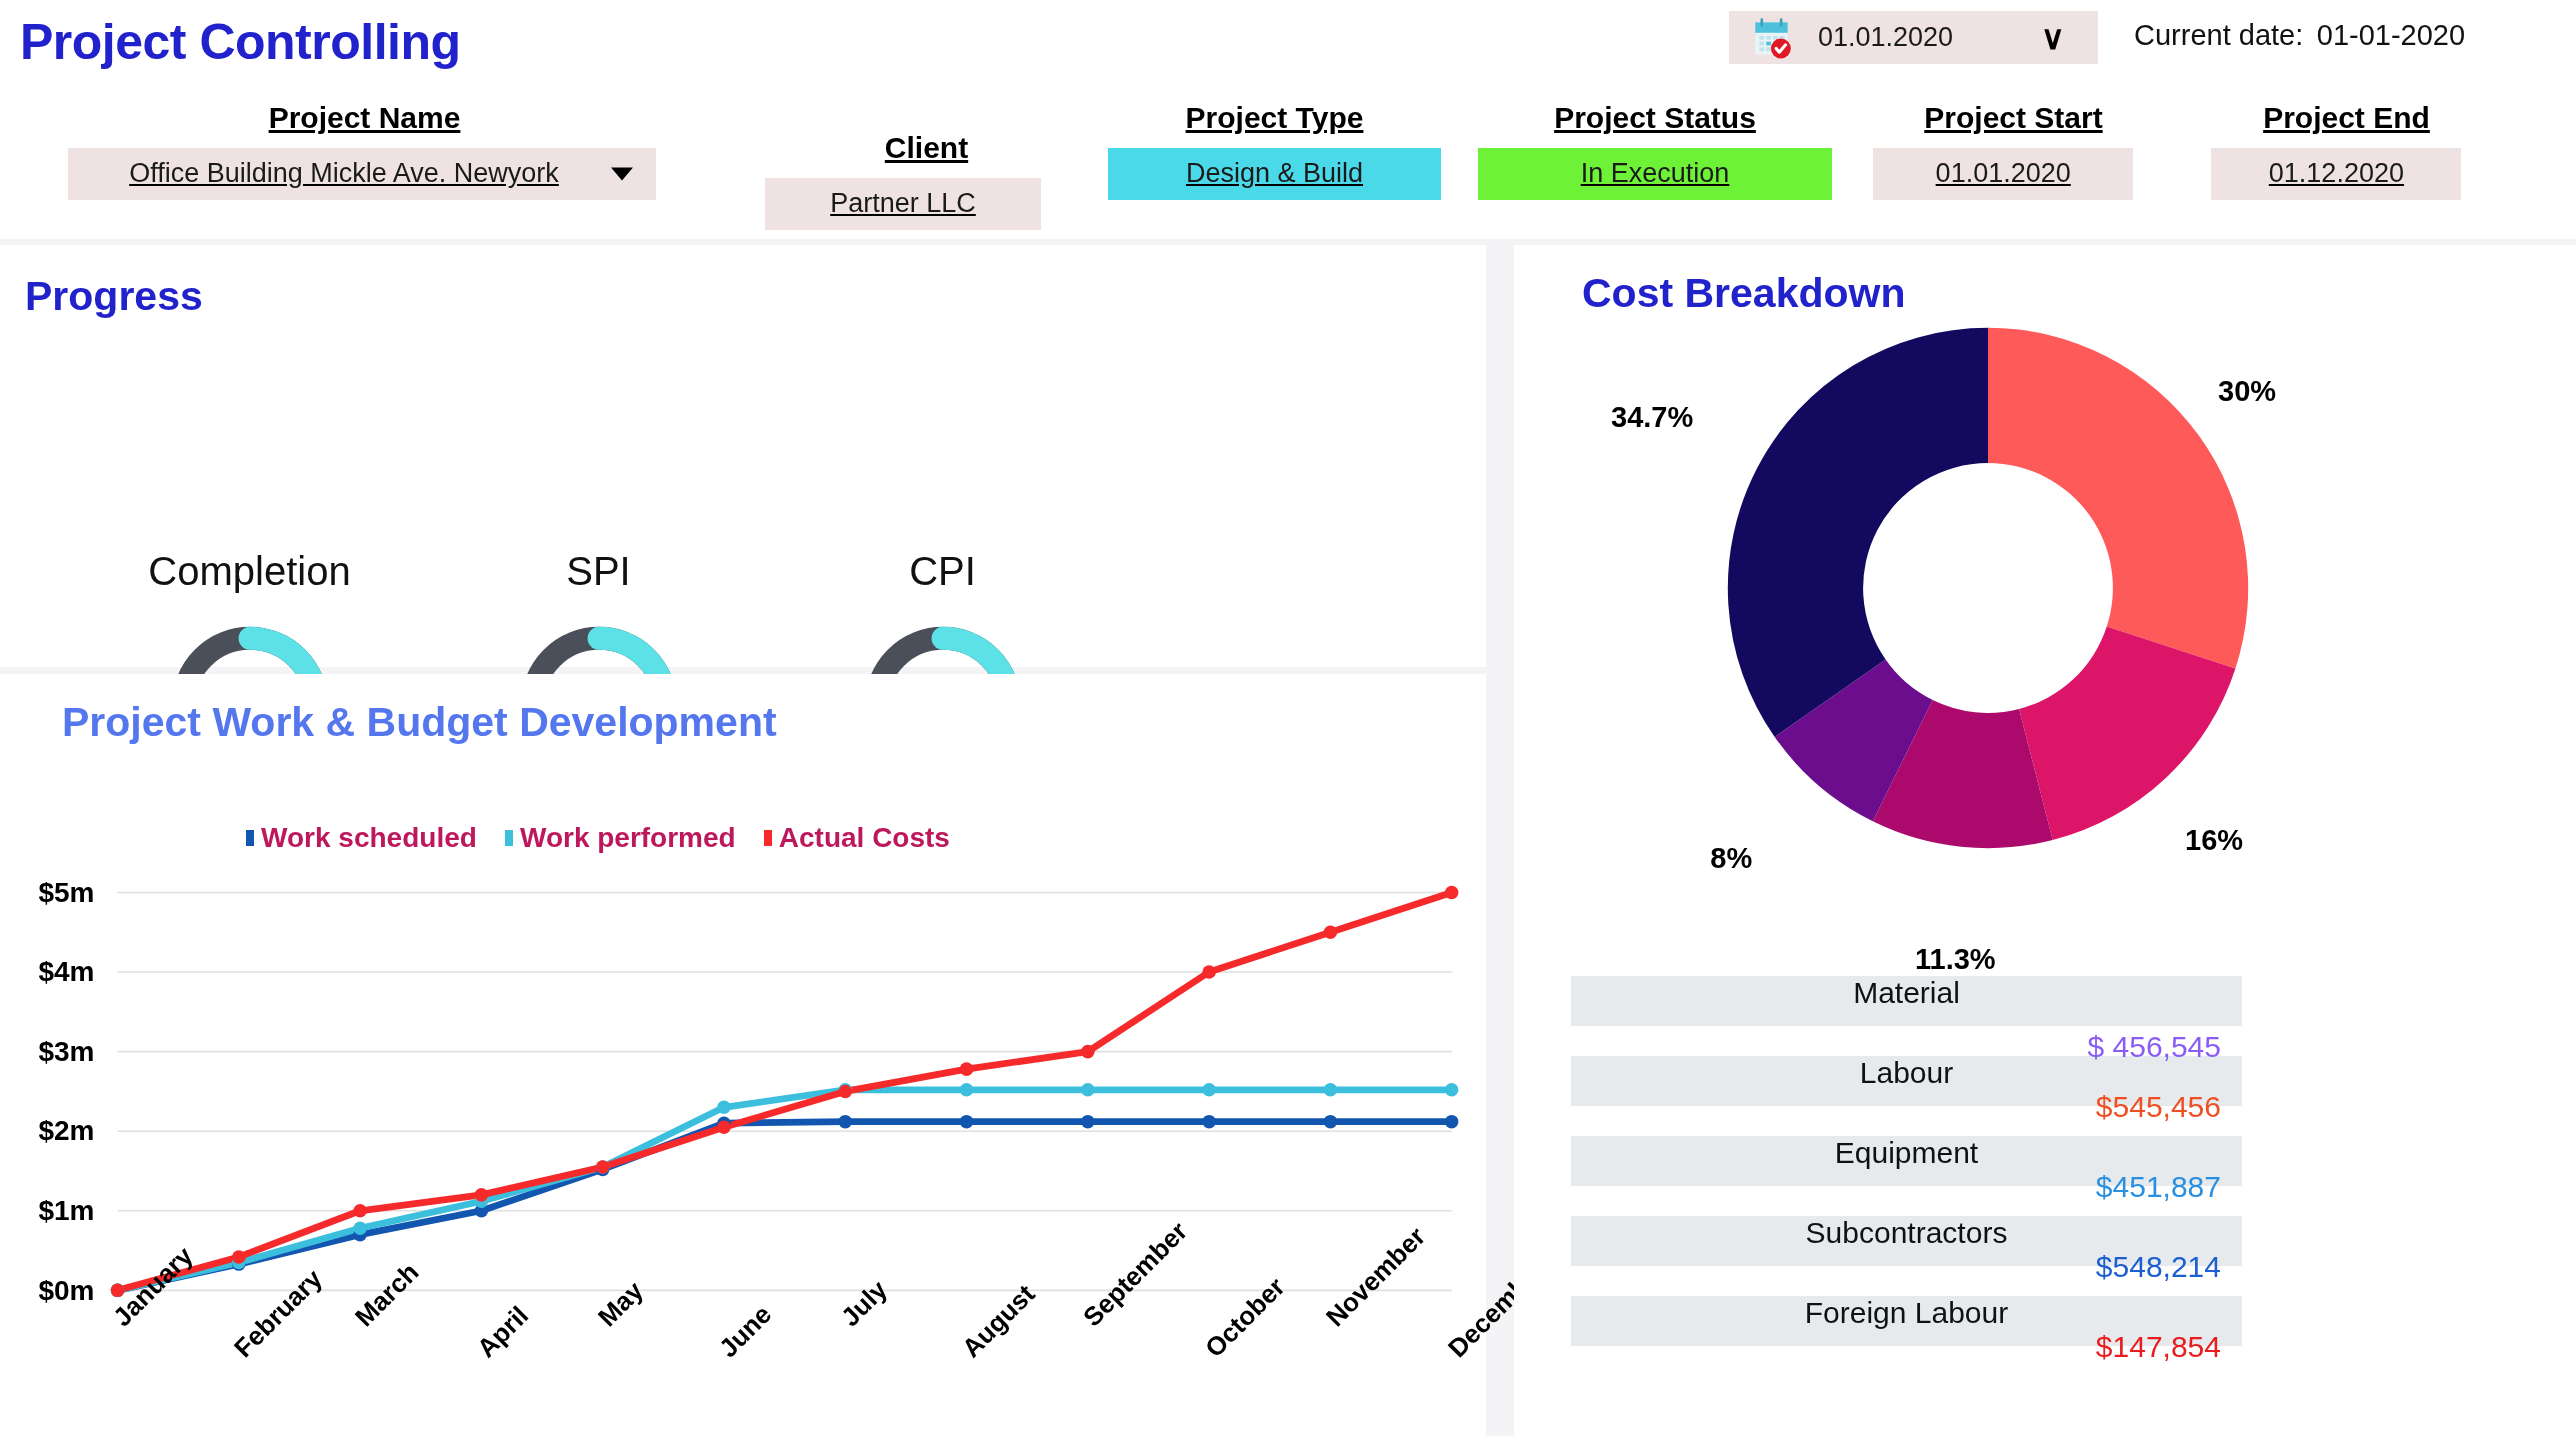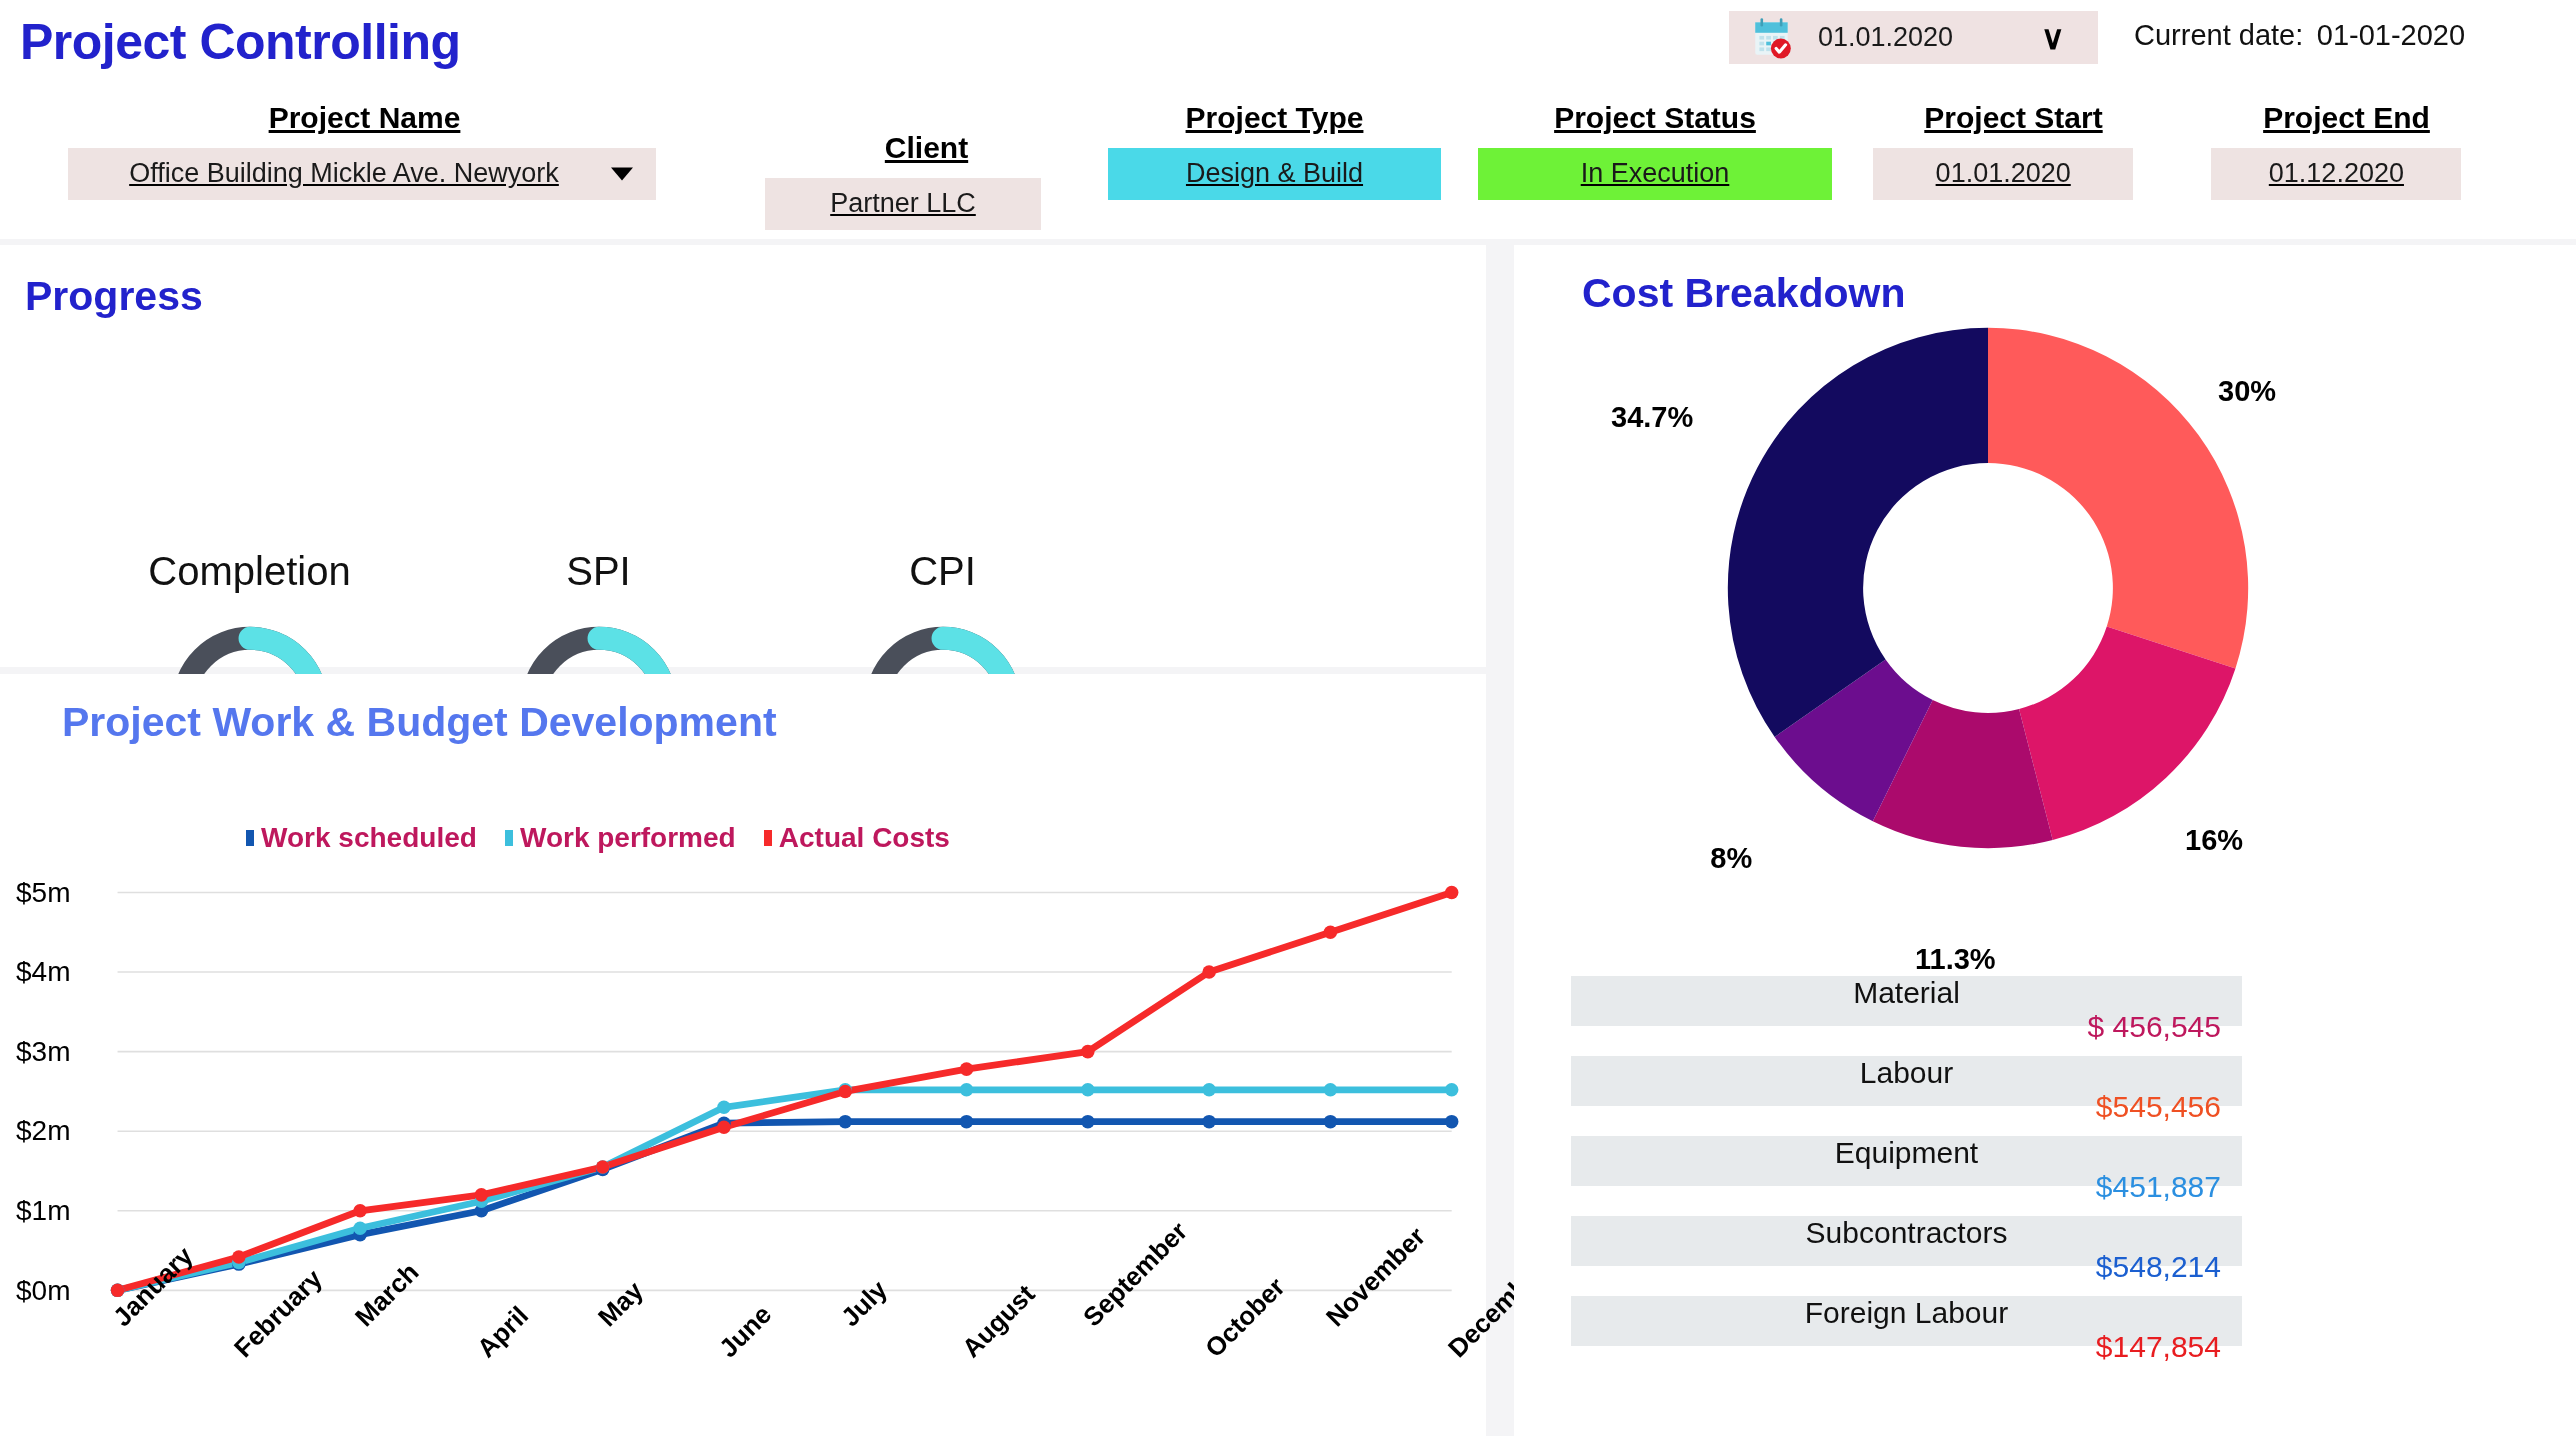--- a/index.html
+++ b/index.html
@@ -92,22 +92,22 @@
   #chartbox { position: absolute; left: 0; top: 0; width: 1486px; height: 762px; }
   #legend {
     position: absolute; left: 198px; top: 148px;
     display: flex; align-items: center; gap: 28px;
     font-size: 28px; font-weight: bold; color: #be185d; white-space: nowrap; padding-left: 48px;
   }
   .leg-item { display: flex; align-items: center; }
   .leg-sw { width: 7.8px; height: 15.6px; margin-right: 7.3px; display: inline-block; }
   #plot { position: absolute; left: 0; top: 0; width: 1486px; height: 762px; }
   .ytick {
-    position: absolute; right: 0; font-size: 28px; font-weight: normal; color: #000;
-    transform: translateY(-50%); white-space: nowrap; text-align: left;
+    position: absolute; right: 0; font-size: 28px; font-weight: bold; color: #000;
+    transform: translateY(-50%); white-space: nowrap; text-align: center;
   }
   #yaxis { position: absolute; left: 0px; top: 0; width: 117px; height: 762px; }
   .xtick {
     position: absolute; font-size: 26px; font-weight: bold; color: #000;
     transform-origin: left top; transform: rotate(-45deg);
     white-space: nowrap;
   }
 
   
   #donut-wrap { position: absolute; left: 193px; top: 62px; width: 562px; height: 562px; }
@@ -327,21 +327,21 @@
       </svg>
       <div class="donut-pct" style="left: 511px; top: 68px;">30%</div>
       <div class="donut-pct" style="left: 478px; top: 517px;">16%</div>
       <div class="donut-pct" style="left: 208px; top: 636px;">11.3%</div>
       <div class="donut-pct" style="left: 3.3px; top: 535px;">8%</div>
       <div class="donut-pct" style="left: -96px; top: 94px;">34.7%</div>
     </div>
   <div id="cost-table">
       <div class="cost-row">
         <span class="cost-name">Material</span>
-        <span class="cost-val" style="color: #be185d;">$ 456,545</span>
+        <span class="cost-val" style="color: #8b5cf6; margin-top: 20px;">$ 456,545</span>
       </div>
       <div class="cost-row">
         <span class="cost-name">Labour</span>
         <span class="cost-val" style="color: rgb(239, 80, 35);">$545,456</span>
       </div>
       <div class="cost-row">
         <span class="cost-name">Equipment</span>
         <span class="cost-val" style="color: rgb(43, 143, 224);">$451,887</span>
       </div>
       <div class="cost-row">

